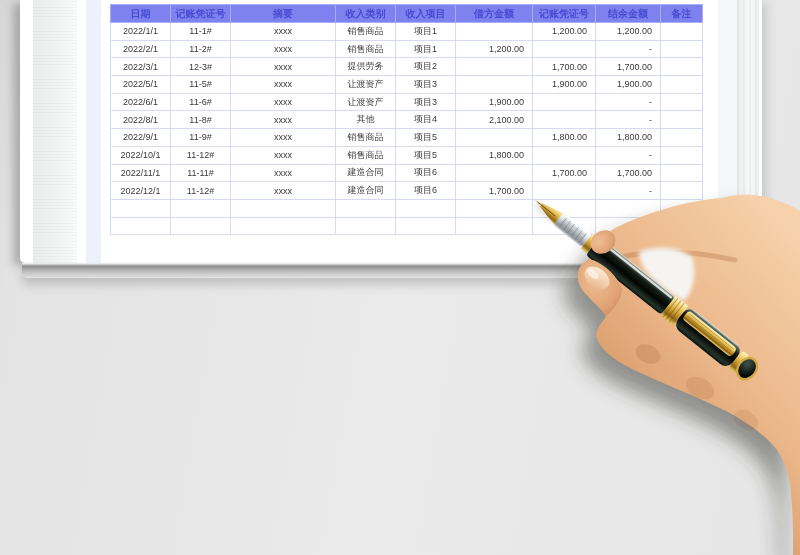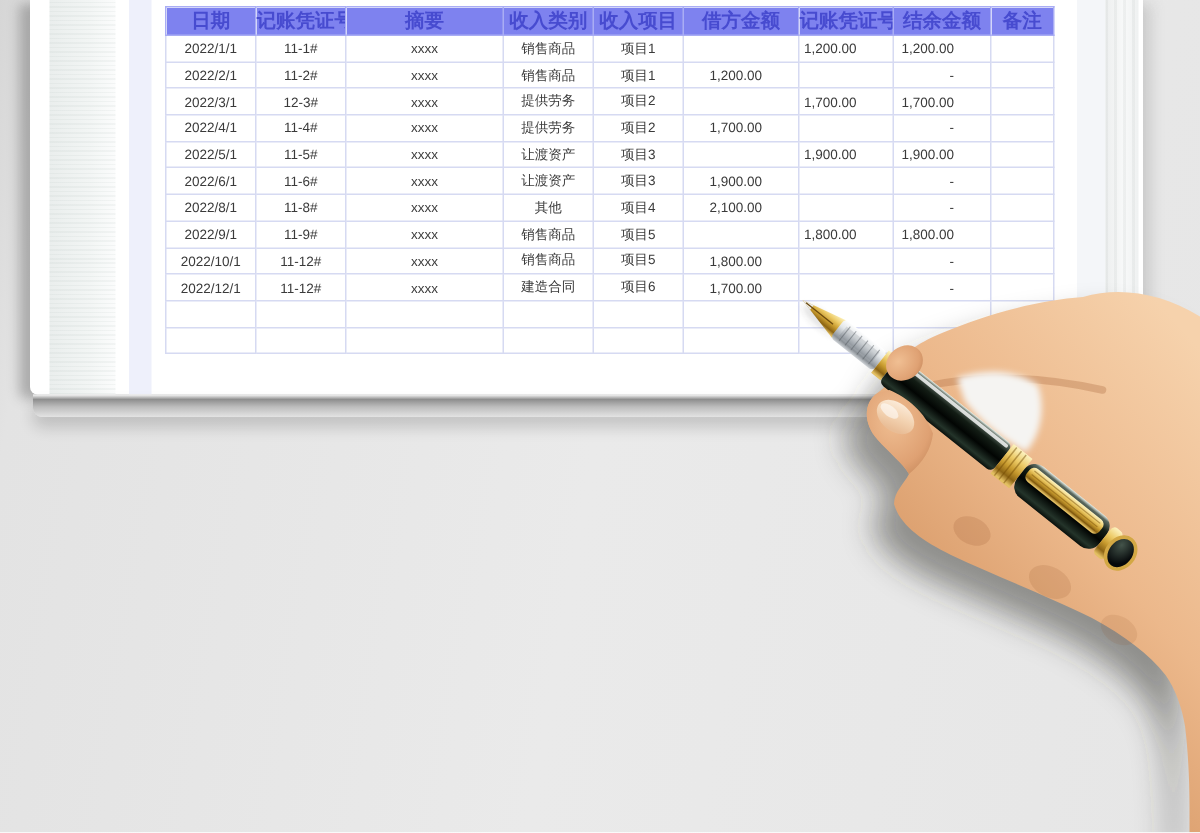--- a/index.html
+++ b/index.html
@@ -19,27 +19,27 @@
   .texture-strip:after{content:"";position:absolute;inset:0;
     background:repeating-linear-gradient(0deg,rgba(175,188,184,.12) 0 1px,transparent 1px 3px);}
   .lavender-strip{position:absolute;left:66px;top:0;bottom:0;width:15px;background:#eef0fb;}
   .right-strip-a{position:absolute;left:698px;top:0;bottom:0;width:19px;background:#f4f6f9;}
   .right-strip-b{position:absolute;left:717px;top:0;bottom:0;width:22px;
     background:linear-gradient(90deg,#edefef,#f8f9f9 55%,#eff1f1);}
   .right-strip-b:after{content:"";position:absolute;inset:0;
     background:repeating-linear-gradient(90deg,rgba(190,196,194,.18) 0 2px,transparent 2px 6px);}
   
   table.ledger{position:absolute;left:90px;top:4px;width:592px;border-collapse:collapse;table-layout:fixed;}
-  table.ledger th{height:17px;padding:0;font-size:13px;font-weight:bold;
+  table.ledger th{height:17px;padding:0;font-size:10px;font-weight:bold;
     color:var(--header-text,#474bd0);background:var(--header-bg,#7e82ef);
     border:1px solid #a9adf4;text-align:center;overflow:hidden;white-space:nowrap;}
   table.ledger td{height:16.7px;padding:0;font-size:9px;color:var(--cell-text,#3a3a3a);
     border:1px solid var(--grid-border,#d6daf2);text-align:center;overflow:hidden;white-space:nowrap;
     background:#fff;}
-  table.ledger td.num{text-align:right;padding-right:24px;}
+  table.ledger td.num{text-align:right;padding-right:8px;}
   
   svg.overlay{position:absolute;left:0;top:0;}
 </style>
 </head>
 <body>
 
 <div id="screen">
 
   <div class="paper">
     <div class="texture-strip"></div>
@@ -100,31 +100,20 @@
             <td>12-3#</td>
             <td>xxxx</td>
             <td>提供劳务</td>
             <td>项目2</td>
             <td class="num"></td>
             <td class="num">1,700.00</td>
             <td class="num">1,700.00</td>
             <td></td>
           </tr>
           <tr>
-            <td>2022/4/1</td>
-            <td>11-4#</td>
-            <td>xxxx</td>
-            <td>提供劳务</td>
-            <td>项目2</td>
-            <td class="num">1,700.00</td>
-            <td class="num"></td>
-            <td class="num">-</td>
-            <td></td>
-          </tr>
-          <tr>
             <td>2022/5/1</td>
             <td>11-5#</td>
             <td>xxxx</td>
             <td>让渡资产</td>
             <td>项目3</td>
             <td class="num"></td>
             <td class="num">1,900.00</td>
             <td class="num">1,900.00</td>
             <td></td>
           </tr>
@@ -163,20 +152,31 @@
           </tr>
           <tr>
             <td>2022/10/1</td>
             <td>11-12#</td>
             <td>xxxx</td>
             <td>销售商品</td>
             <td>项目5</td>
             <td class="num">1,800.00</td>
             <td class="num"></td>
             <td class="num">-</td>
+            <td></td>
+          </tr>
+          <tr>
+            <td>2022/11/1</td>
+            <td>11-11#</td>
+            <td>xxxx</td>
+            <td>建造合同</td>
+            <td>项目6</td>
+            <td class="num"></td>
+            <td class="num">1,700.00</td>
+            <td class="num">1,700.00</td>
             <td></td>
           </tr>
           <tr>
             <td>2022/12/1</td>
             <td>11-12#</td>
             <td>xxxx</td>
             <td>建造合同</td>
             <td>项目6</td>
             <td class="num">1,700.00</td>
             <td class="num"></td>

